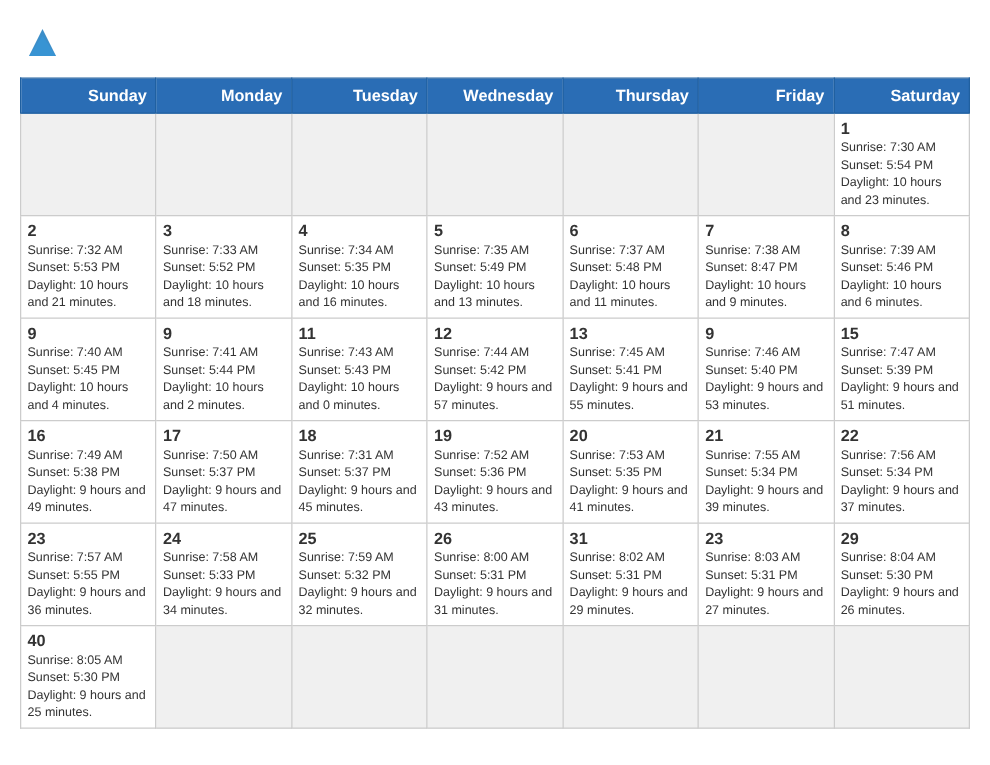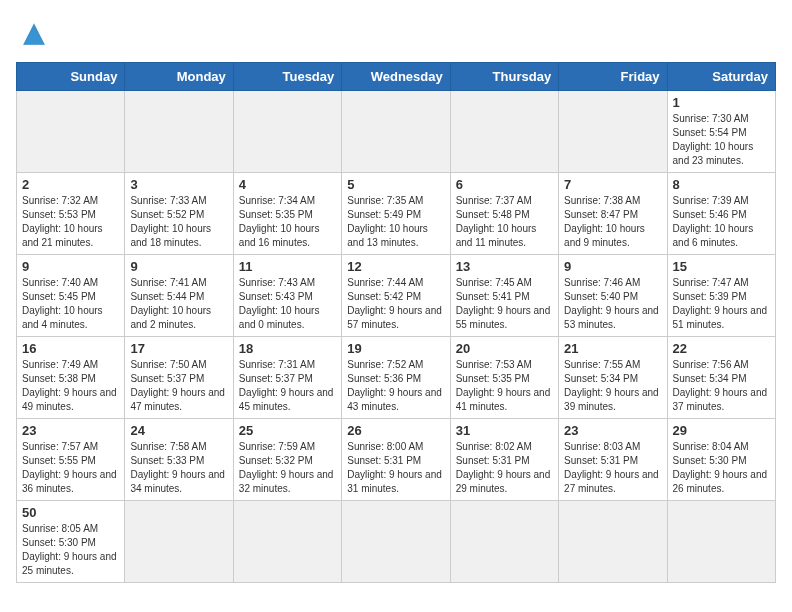--- a/index.html
+++ b/index.html
@@ -307,21 +307,21 @@
         </td>
         <td>
           <span class="day-number">29</span>
           <div class="day-info">Sunrise: 8:04 AM
 Sunset: 5:30 PM
 Daylight: 9 hours and 26 minutes.</div>
         </td>
       </tr>
       <tr class="last-row">
         <td>
-          <span class="day-number">50</span>
+          <span class="day-number">40</span>
           <div class="day-info">Sunrise: 8:05 AM
 Sunset: 5:30 PM
 Daylight: 9 hours and 25 minutes.</div>
         </td>
         <td class="empty"></td>
         <td class="empty"></td>
         <td class="empty"></td>
         <td class="empty"></td>
         <td class="empty"></td>
         <td class="empty"></td>

